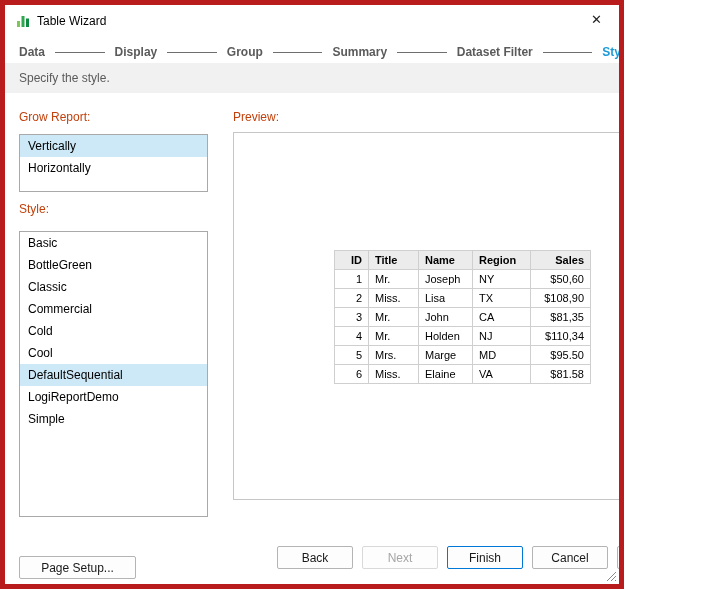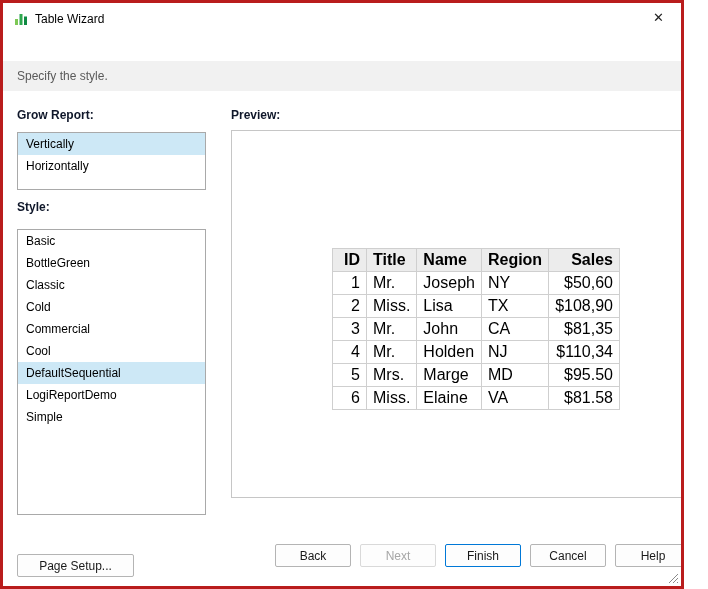--- a/index.html
+++ b/index.html
@@ -4,56 +4,56 @@
 <style>
   * { box-sizing: border-box; margin: 0; padding: 0; }
   html, body { background: #ffffff; }
   body {
     font-family: "Liberation Sans", "DejaVu Sans", sans-serif;
     font-size: 12px;
     color: #000;
   }
   .dialog {
     position: relative;
-    width: 684px;
+    width: 624px;
     height: 589px;
     background: #fff;
-    border: 3px solid #b91c1c;
+    border: 5px solid #b91c1c;
     overflow: hidden;
   }
   
   .titlebar { position: absolute; top: 0; left: 0; right: 0; height: 30px; background: #fff; }
   .app-icon { position: absolute; left: 10px; top: 7px; width: 16px; height: 16px; }
   .window-title { position: absolute; left: 32px; top: 9px; font-size: 12px; color: #000; white-space: nowrap; }
   .close-btn {
     position: absolute; right: 0; top: 0; width: 45px; height: 30px;
     text-align: center; line-height: 30px; font-size: 13px; color: #222; cursor: pointer;
   }
   
   .steps { position: absolute; top: 38px; left: 14px; width: 612px; height: 18px; display: flex; align-items: center; }
   .step { font-weight: bold; color: #5b5b5b; white-space: nowrap; cursor: pointer; font-size: 12px; }
   .step.active { color: var(--accent, #1e9bd7); }
   .step-line { flex: 1 1 auto; height: 1px; background: #6f6f6f; margin: 0 10px; min-width: 18px; }
   
   .subtitle-bar { position: absolute; top: 58px; left: 0; right: 0; height: 30px; background: #f1f1f1; padding-left: 30px; }
   .subtitle-bar span { position: absolute; left: 14px; top: 8px; color: #5a5a5a; }
   
-  .label { position: absolute; font-weight: bold; color: #0f172a; white-space: nowrap; }
+  .label { position: absolute; font-weight: normal; color: #c2410c; white-space: nowrap; }
   .grow-label { left: 14px; top: 105px; }
   .style-label { left: 14px; top: 197px; }
   .preview-label { left: 228px; top: 105px; }
   
   .listbox { position: absolute; background: #fff; border: 1px solid #a9a9a9; overflow: hidden; }
   .grow-list { left: 14px; top: 129px; width: 189px; height: 58px; }
   .style-list { left: 14px; top: 211px; width: 189px; height: 286px; margin-top: 15px; }
   .list-item { height: 22px; line-height: 22px; padding: 0 8px; cursor: pointer; white-space: nowrap; }
   .list-item.selected { background: var(--selection, #cde8f6); }
   
   .preview-box { position: absolute; left: 228px; top: 127px; width: 455px; height: 368px; border: 1px solid #c6c6c6; background: #fff; }
-  .preview-table { position: absolute; left: 100px; top: 117px; border-collapse: collapse; font-size: 16px; table-layout: fixed; }
+  .preview-table { position: absolute; left: 100px; top: 117px; border-collapse: collapse; font-size: 11px; table-layout: fixed; }
   .preview-table th, .preview-table td {
     border: 1px solid #cfcfcf; padding: 2px 6px; height: 19px; white-space: nowrap; overflow: hidden;
   }
   .preview-table th { background: #ececec; font-weight: bold; text-align: left; }
   .preview-table th:nth-child(1), .preview-table td:nth-child(1) { width: 34px; text-align: right; }
   .preview-table th:nth-child(2), .preview-table td:nth-child(2) { width: 50px; }
   .preview-table th:nth-child(3), .preview-table td:nth-child(3) { width: 54px; }
   .preview-table th:nth-child(4), .preview-table td:nth-child(4) { width: 58px; }
   .preview-table th:nth-child(5), .preview-table td:nth-child(5) { width: 60px; text-align: right; }
   
@@ -79,38 +79,51 @@
       <svg width="16" height="16" viewBox="0 0 16 16">
         <rect x="2" y="9" width="3" height="6" fill="#7dc855"></rect>
         <rect x="6.5" y="4" width="3" height="11" fill="#2fa84f"></rect>
         <rect x="11" y="6.5" width="3" height="8.5" fill="#0f8a43"></rect>
       </svg>
     </span>
     <span class="window-title">Table Wizard</span>
     <div class="close-btn">✕</div>
   </div>
 
+  <div class="steps">
+      <div class="step">Data</div>
+      <div class="step-line"></div>
+      <div class="step">Display</div>
+      <div class="step-line"></div>
+      <div class="step">Group</div>
+      <div class="step-line"></div>
+      <div class="step">Summary</div>
+      <div class="step-line"></div>
+      <div class="step">Dataset Filter</div>
+      <div class="step-line"></div>
+      <div class="step active">Style</div>
+    </div>
 
   <div class="subtitle-bar">
     <span>Specify the style.</span>
   </div>
 
   <div class="label grow-label">Grow Report:</div>
   <div class="listbox grow-list" id="grow-list">
       <div class="list-item selected">Vertically</div>
       <div class="list-item">Horizontally</div>
     </div>
 
   <div class="label style-label">Style:</div>
   <div class="listbox style-list" id="style-list">
       <div class="list-item">Basic</div>
       <div class="list-item">BottleGreen</div>
       <div class="list-item">Classic</div>
+      <div class="list-item">Commercial</div>
       <div class="list-item">Cold</div>
-      <div class="list-item">Commercial</div>
       <div class="list-item">Cool</div>
       <div class="list-item selected">DefaultSequential</div>
       <div class="list-item">LogiReportDemo</div>
       <div class="list-item">Simple</div>
     </div>
 
   <div class="label preview-label">Preview:</div>
   <div class="preview-box">
     <table class="preview-table">
       <thead>

